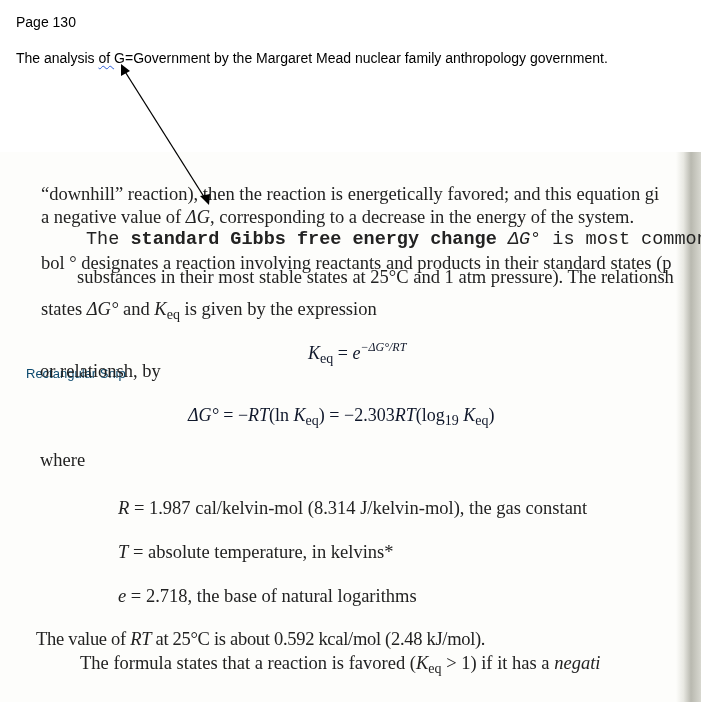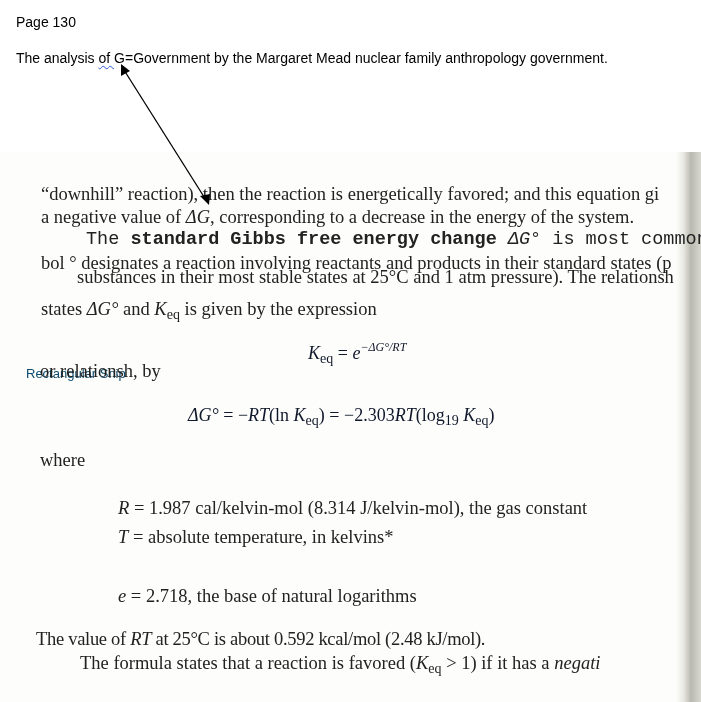--- a/index.html
+++ b/index.html
@@ -55,21 +55,21 @@
 
   <div class="eq" style="left:188px; top:405px;">
     <span class="it">ΔG°</span><span> = −</span><span class="it">RT</span><span>(ln </span><span class="it">K</span><span class="sub">eq</span><span>)</span><span> = −2.303</span><span class="it">RT</span><span>(log</span><span class="sub">19</span><span class="it"> K</span><span class="sub">eq</span><span>)</span>
   </div>
 
   <div class="serif" style="left:40px; top:449px;">where</div>
 
   <div class="serif" style="left:118px; top:497px;">
     <span class="it">R</span><span> = 1.987 cal/kelvin-mol (8.314 J/kelvin-mol), the gas constant</span>
   </div>
-  <div class="serif" style="left:118px; top:526px;font-family:Liberation Serif, serif;">
+  <div class="serif" style="left:118px; top:541px;font-family:Liberation Serif, serif;">
     <span class="it">T</span><span> = absolute temperature, in kelvins*</span>
   </div>
   <div class="serif" style="left:118px; top:585px;">
     <span class="it">e</span><span> = 2.718, the base of natural logarithms</span>
   </div>
 
   <div class="serif" style="left:36px; top:628px; letter-spacing:-0.3px;">
     <span>The value of </span><span class="it">RT</span><span> at 25°C is about 0.592 kcal/mol (2.48 kJ/mol).</span>
   </div>
   <div class="serif" style="left:80px; top:652px;">

